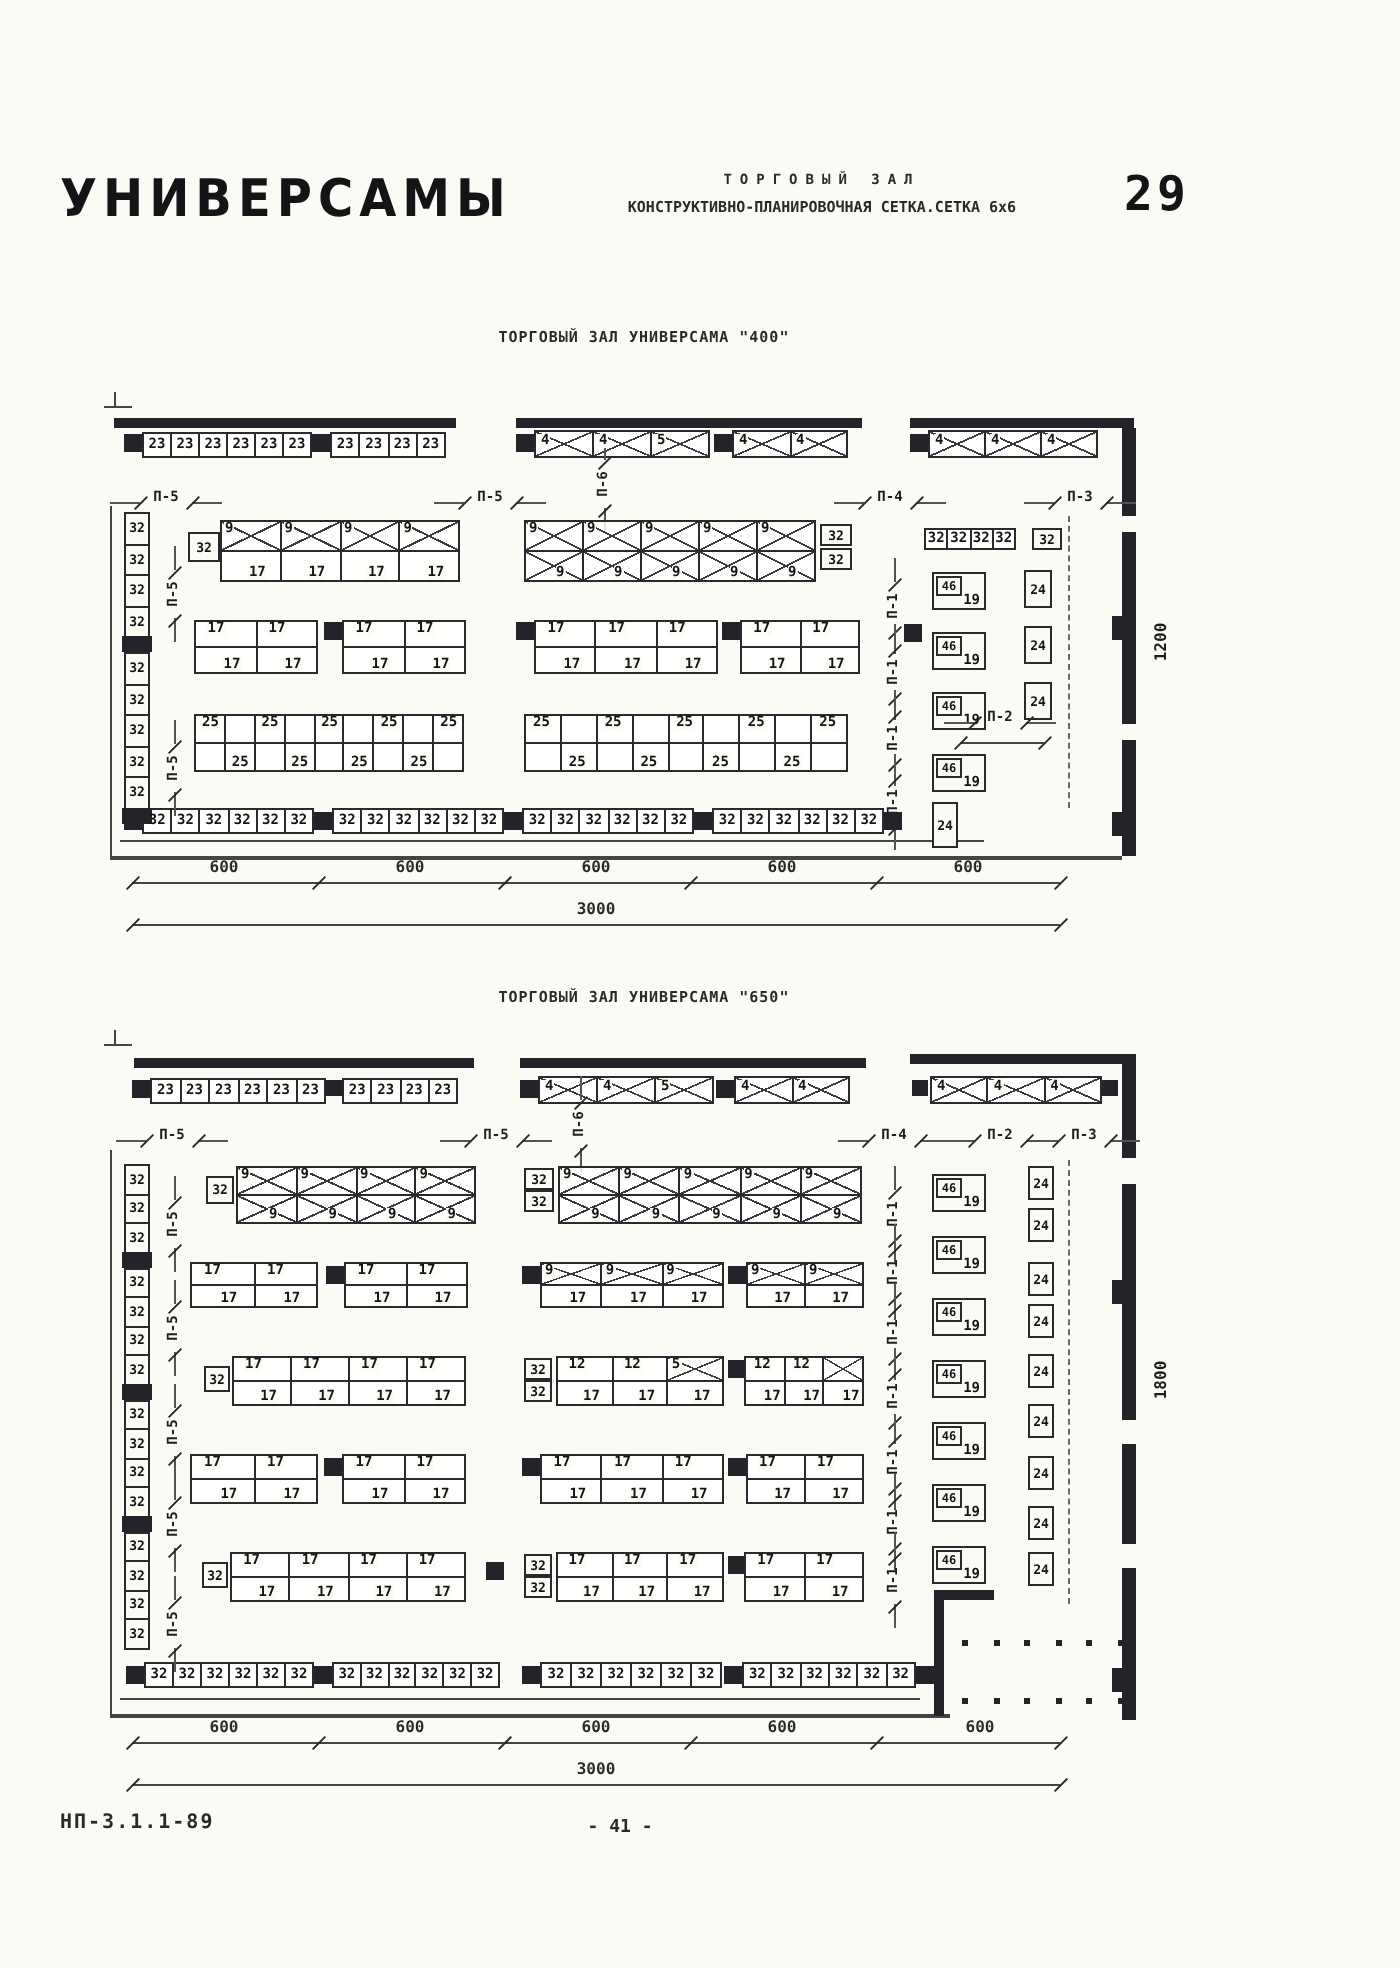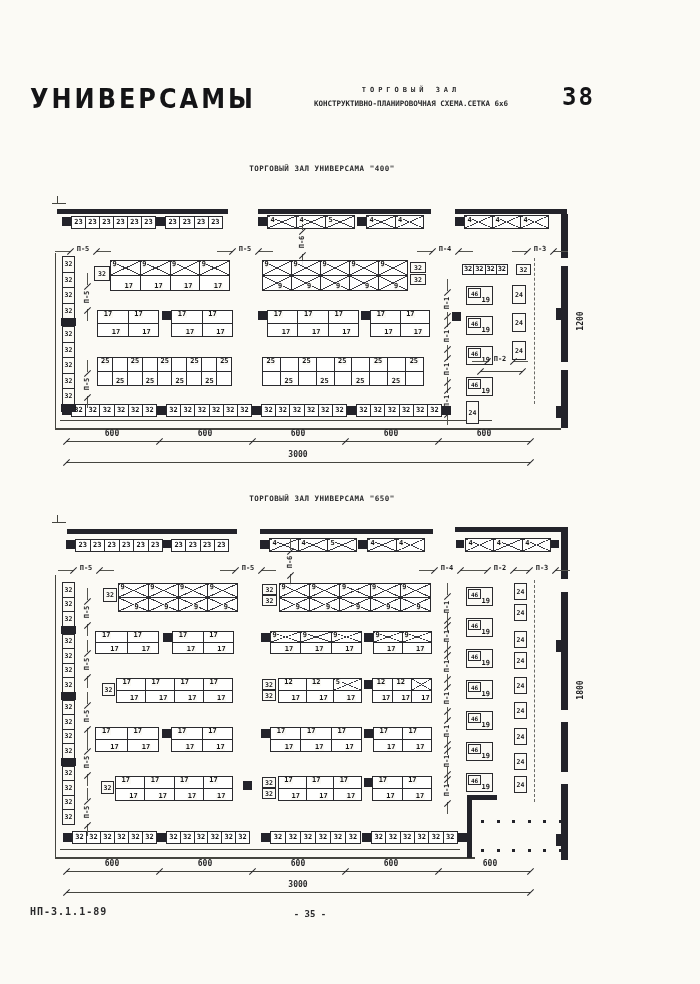--- a/index.html
+++ b/index.html
@@ -32,22 +32,22 @@
   .txt{position:absolute;font:700 7px "DejaVu Sans Mono",monospace;white-space:nowrap;line-height:1;color:#1d1d1f}
   .dlbl{position:absolute;font:700 8px "DejaVu Sans Mono",monospace;transform:translateX(-50%);line-height:1;color:#2a2a2c}
   .dashv{position:absolute;width:0;border-left:1px dashed #6a6a66}
 </style>
 </head>
 <body style="background: rgb(251, 250, 245);">
 
 <div class="sheet">
   <div class="brand">УНИВЕРСАМЫ</div>
   <div class="sub1">ТОРГОВЫЙ ЗАЛ</div>
-  <div class="sub2">КОНСТРУКТИВНО-ПЛАНИРОВОЧНАЯ СХЕМА.СЕТКА 6х6</div>
-  <div class="pageno">38</div>
+  <div class="sub2">КОНСТРУКТИВНО-ПЛАНИРОВОЧНАЯ СЕТКА.СЕТКА 6х6</div>
+  <div class="pageno">29</div>
   <div class="ptitle t1">ТОРГОВЫЙ ЗАЛ УНИВЕРСАМА "400"</div>
   <div class="ptitle t2">ТОРГОВЫЙ ЗАЛ УНИВЕРСАМА "650"</div>
   <div id="stage">
       <div style="position: absolute; left: 52px; top: 203px; width: 14px; height: 1px; background: rgb(69, 69, 63);"></div>
       <div style="position: absolute; left: 57px; top: 196px; width: 1px; height: 8px; background: rgb(69, 69, 63);"></div>
       <div style="position: absolute; left: 55px; top: 253px; width: 1px; height: 176px; background: rgb(69, 69, 63);"></div>
       <div style="position: absolute; left: 55px; top: 428px; width: 506px; height: 2px; background: rgb(69, 69, 63);"></div>
       <div style="position: absolute; left: 60px; top: 420px; width: 432px; height: 1px; background: rgb(69, 69, 63);"></div>
       <div class="ink" style="left: 57px; top: 209px; width: 171px; height: 5px;"></div>
       <div class="ink" style="left: 258px; top: 209px; width: 173px; height: 5px;"></div>
@@ -1254,14 +1254,14 @@
       <div class="dlbl" style="left: 205px; top: 860px;">600</div>
       <div class="dlbl" style="left: 298px; top: 860px;">600</div>
       <div class="dlbl" style="left: 391px; top: 860px;">600</div>
       <div class="dlbl" style="left: 490px; top: 860px;">600</div>
       <div style="position: absolute; left: 66px; top: 892px; width: 464px; height: 1px; background: rgb(69, 69, 63);"></div>
       <div style="position: absolute; left: 66px; top: 888px; width: 1px; height: 9px; background: rgb(38, 38, 42); transform: rotate(45deg);"></div>
       <div style="position: absolute; left: 530px; top: 888px; width: 1px; height: 9px; background: rgb(38, 38, 42); transform: rotate(45deg);"></div>
       <div class="dlbl" style="left: 298px; top: 881px;">3000</div>
     </div>
   <div class="fdoc">НП-3.1.1-89</div>
-  <div class="fpage">- 35 -</div>
+  <div class="fpage">- 41 -</div>
 </div>
 
 </body></html>

